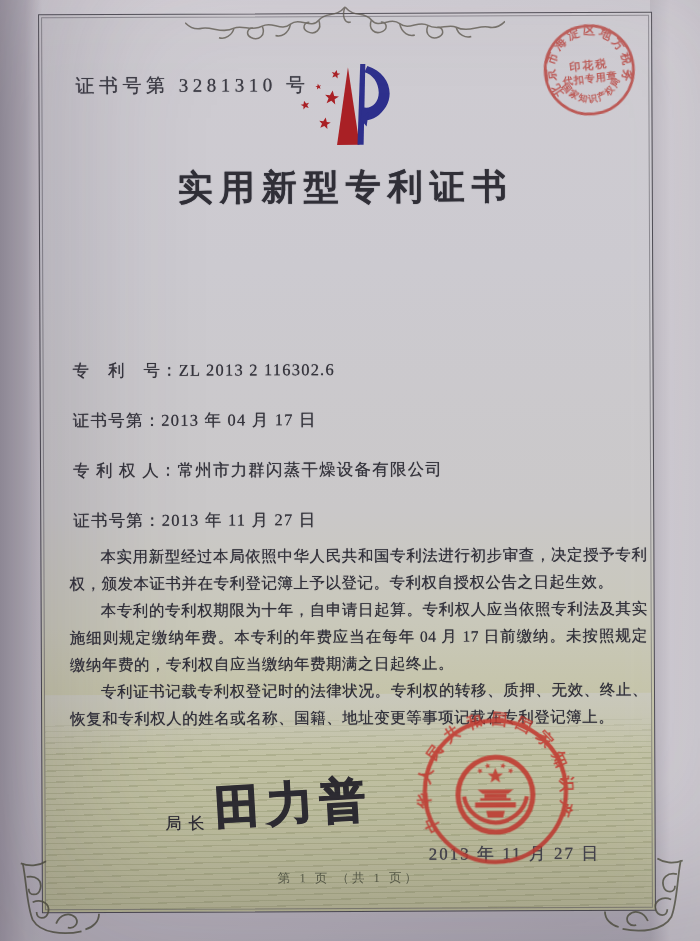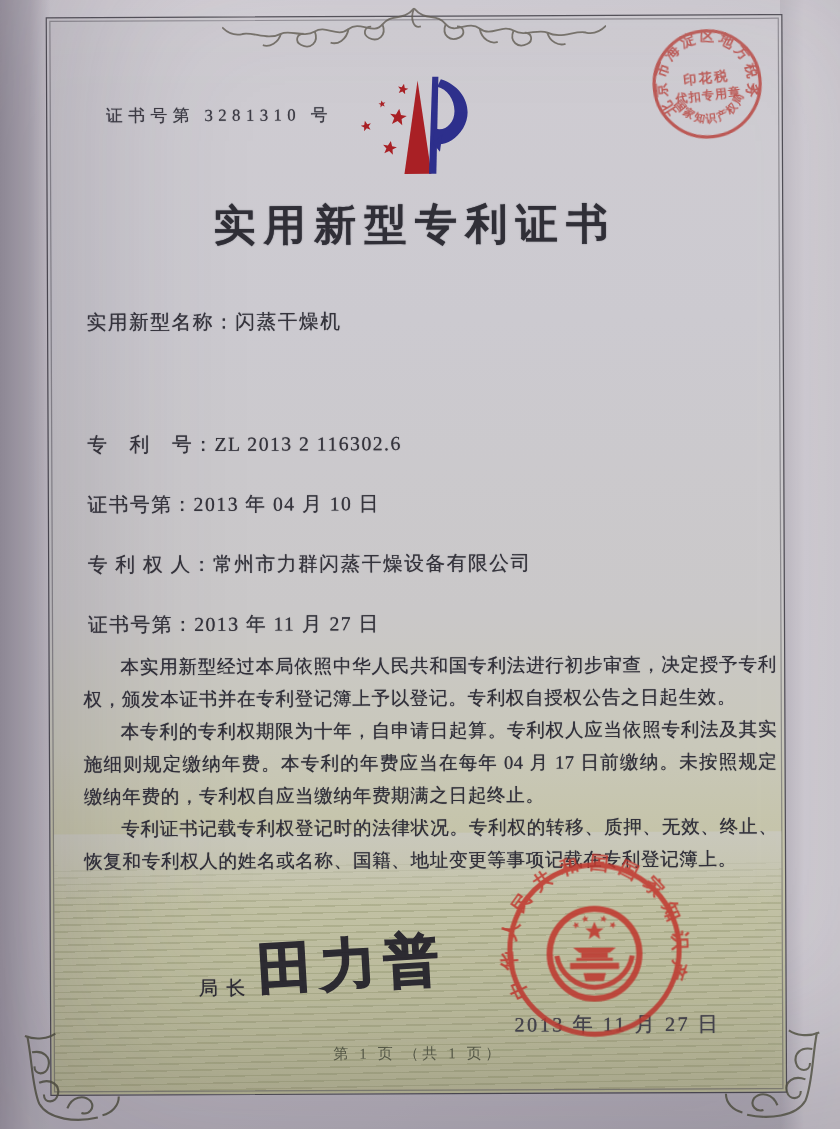--- a/index.html
+++ b/index.html
@@ -21,21 +21,21 @@
     background:linear-gradient(180deg,#cfccd2 0%,#cccad0 28%,#cac8c9 55%,#c9c8ba 68%,#c5c4a9 76%,#bfbfa0 88%,#b8b896 100%);
     border:1.6px solid #4a4850;transform:rotate(-.25deg);
   }
   .page::before{content:'';position:absolute;inset:2px;border:1px solid rgba(74,72,80,.5);pointer-events:none;}
   .waves{position:absolute;left:3px;right:3px;top:706px;bottom:3px;z-index:1;opacity:.75;
     background:repeating-linear-gradient(179deg, rgba(122,128,84,0) 0 4.4px, rgba(122,128,84,.35) 4.4px 5.6px);}
   .waves-fade{position:absolute;left:3px;right:3px;top:680px;height:60px;z-index:2;
     background:linear-gradient(180deg,#c9c8bc 0%,rgba(201,200,186,.55) 50%,rgba(201,200,186,0) 100%);}
 
   .txt{position:absolute;color:#35343c;text-shadow:0 0 .7px rgba(45,45,56,.75);z-index:10;}
-  .cert-no{left:49px;top:58px;font-size:14px;letter-spacing:4.5px;color:#3d3c45;margin-top:15px;}
+  .cert-no{left:36px;top:58px;font-size:19px;letter-spacing:4.5px;color:#3d3c45;}
   .title{left:0;top:150px;width:100%;text-align:center;font-size:35px;font-weight:bold;
     letter-spacing:.2em;color:#302f37;text-shadow:0 0 1px rgba(40,40,50,.8);}
   .field{left:32px;font-size:16.5px;letter-spacing:1.2px;white-space:nowrap;}
   .f0{top:243px}.f1{top:295px}.f2{top:345px}.f3{top:395px}.f4{top:445px}.f5{top:495px}
   .paras{left:28px;top:528px;width:578px;font-size:15.5px;line-height:27px;
     letter-spacing:.5px;color:#31303a;text-align:justify;}
   .paras p{margin:0;text-indent:2em;}
   .director-label{left:123px;top:799px;font-size:16px;letter-spacing:7px;color:#2e2c34;}
   .seal-date{left:386px;top:829px;font-size:17px;letter-spacing:2px;color:#45444d;z-index:11;}
   .footer{left:0;top:856px;width:100%;text-align:center;font-size:12.5px;
@@ -113,23 +113,22 @@
       </g>
       <g fill="#2d2f8c">
         <path d="M70,5 L75,5 L73,84 L67,84 Z"></path>
         <path d="M77,7 C96,13 104,32 95,47 C88,58 78,62 70,59 L72,47 C80,50 88,43 88,33 C88,23 82,15 74,13 Z"></path>
         <path d="M70,59 L78,52 L76,66 Z"></path>
       </g>
     </svg>
 
     <div class="txt title">实用新型专利证书</div>
 
-    <div class="txt field f0"><span>实用新型名称：</span><span>闪蒸干燥机</span></div>
     <div class="txt field f2"><span>专　利　号：</span><span>ZL 2013 2 116302.6</span></div>
-    <div class="txt field f3"><span>证书号第：</span><span>2013 年 04 月 10 日</span></div>
+    <div class="txt field f3"><span>证书号第：</span><span>2013 年 04 月 17 日</span></div>
     <div class="txt field f4"><span>专 利 权 人：</span><span>常州市力群闪蒸干燥设备有限公司</span></div>
     <div class="txt field f5"><span>证书号第：</span><span>2013 年 11 月 27 日</span></div>
 
     <div class="txt paras">
       <p>本实用新型经过本局依照中华人民共和国专利法进行初步审查，决定授予专利权，颁发本证书并在专利登记簿上予以登记。专利权自授权公告之日起生效。</p>
       <p>本专利的专利权期限为十年，自申请日起算。专利权人应当依照专利法及其实施细则规定缴纳年费。本专利的年费应当在每年 04 月 17 日前缴纳。未按照规定缴纳年费的，专利权自应当缴纳年费期满之日起终止。</p>
       <p>专利证书记载专利权登记时的法律状况。专利权的转移、质押、无效、终止、恢复和专利权人的姓名或名称、国籍、地址变更等事项记载在专利登记簿上。</p>
     </div>
 
     <div class="txt director-label">局长</div>

